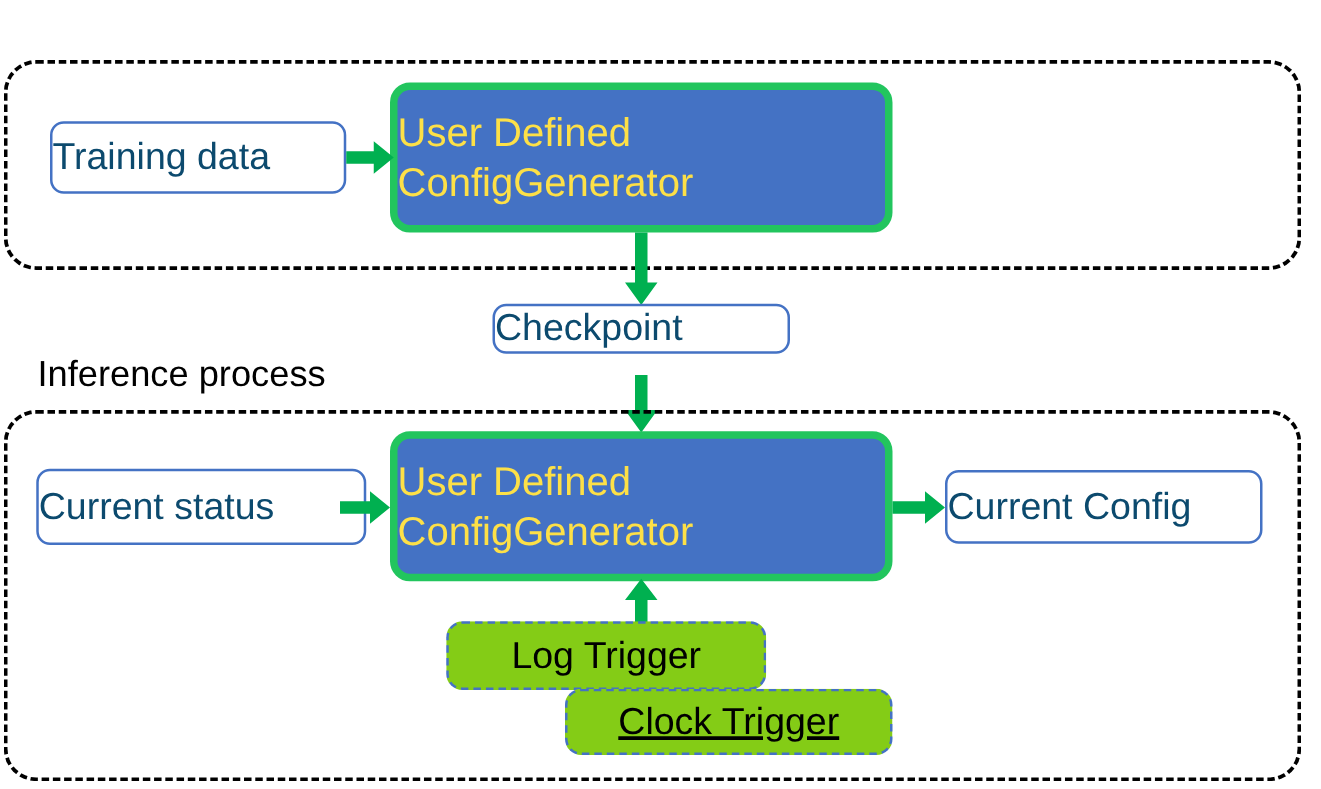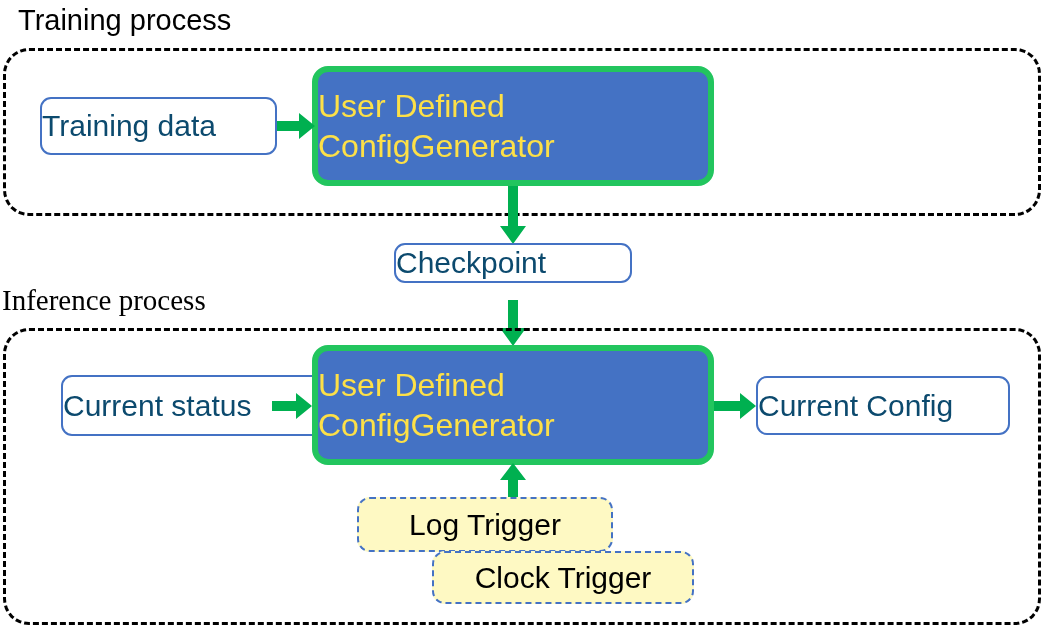--- a/index.html
+++ b/index.html
@@ -62,39 +62,38 @@
     font-size: 32px;
     line-height: 40px;
     white-space: nowrap;
   }
   .blue-box .line { display: block; }
 
   
   .trigger-box {
     border: 2.5px dashed #4472C4;
     border-radius: 13px;
-    background: #fef9c3;
+    background: #84cc16;
     display: flex;
     align-items: center;
     justify-content: center;
     color: #000000;
     font-size: 30px;
     line-height: 34px;
     white-space: nowrap;
   }
 
   
   .arrow-svg { position: absolute; overflow: visible; }
 </style>
 </head>
 <body>
 
 <div id="canvas">
 
-  <div class="abs section-label" style="left:18px; top:3px;">Training process</div>
 
   <div class="abs process-container" style="left:3px; top:48px; width:1038px; height:168px;"></div>
 
   <div class="abs data-box" style="left:40px; top:97px; width:237px; height:58px;">
     <span>Training data</span>
   </div>
 
   <div class="abs blue-box" style="left:312px; top:66px; width:402px; height:120px;">
     <span class="line">User Defined</span>
     <span class="line">ConfigGenerator</span>
@@ -109,25 +108,25 @@
   </svg>
 
   <div class="abs data-box" style="left:394px; top:243px; width:238px; height:40px;">
     <span>Checkpoint</span>
   </div>
 
   <svg class="arrow-svg" style="left:497px; top:300px;" width="32" height="48" viewBox="0 0 32 48">
     <path d="M11 0 L21 0 L21 28 L29 28 L16 46 L3 28 L11 28 Z" fill="#00B050"></path>
   </svg>
 
-  <div class="abs section-label" style="left:2px; top:283px;font-family:Liberation Serif, serif;">Inference process</div>
+  <div class="abs section-label" style="left:30px; top:283px;">Inference process</div>
 
   <div class="abs process-container" style="left:3px; top:328px; width:1038px; height:297px;"></div>
 
-  <div class="abs data-box" style="left:29px; top:375px; width:264px; height:61px;margin-left:32px;">
+  <div class="abs data-box" style="left:29px; top:375px; width:264px; height:61px;">
     <span>Current status</span>
   </div>
 
   <div class="abs blue-box" style="left:312px; top:345px; width:402px; height:120px;">
     <span class="line">User Defined</span>
     <span class="line">ConfigGenerator</span>
   </div>
 
   <div class="abs data-box" style="left:756px; top:376px; width:254px; height:59px;">
     <span>Current Config</span>
@@ -142,17 +141,17 @@
   </svg>
 
   <svg class="arrow-svg" style="left:499px; top:463px;" width="30" height="47" viewBox="0 0 30 47">
     <path d="M14 0 L27 17 L19 17 L19 46 L9 46 L9 17 L1 17 Z" fill="#00B050"></path>
   </svg>
 
   <div class="abs trigger-box" style="left:357px; top:497px; width:256px; height:55px; z-index:2;">
     <span>Log Trigger</span>
   </div>
 
-  <div class="abs trigger-box" style="left:432px; top:551px; width:262px; height:53px; z-index:3;">
+  <div class="abs trigger-box" style="left:452px; top:551px; width:262px; height:53px; z-index:3;text-decoration:underline;">
     <span>Clock Trigger</span>
   </div>
 
 </div>
 
 </body></html>

